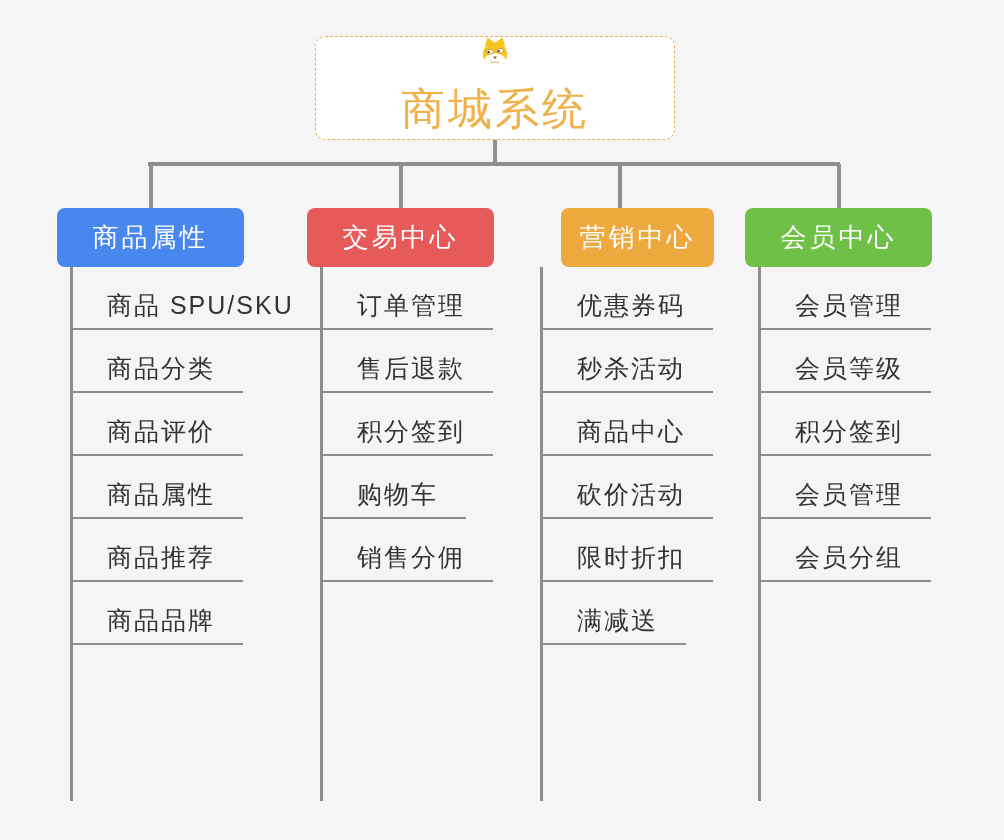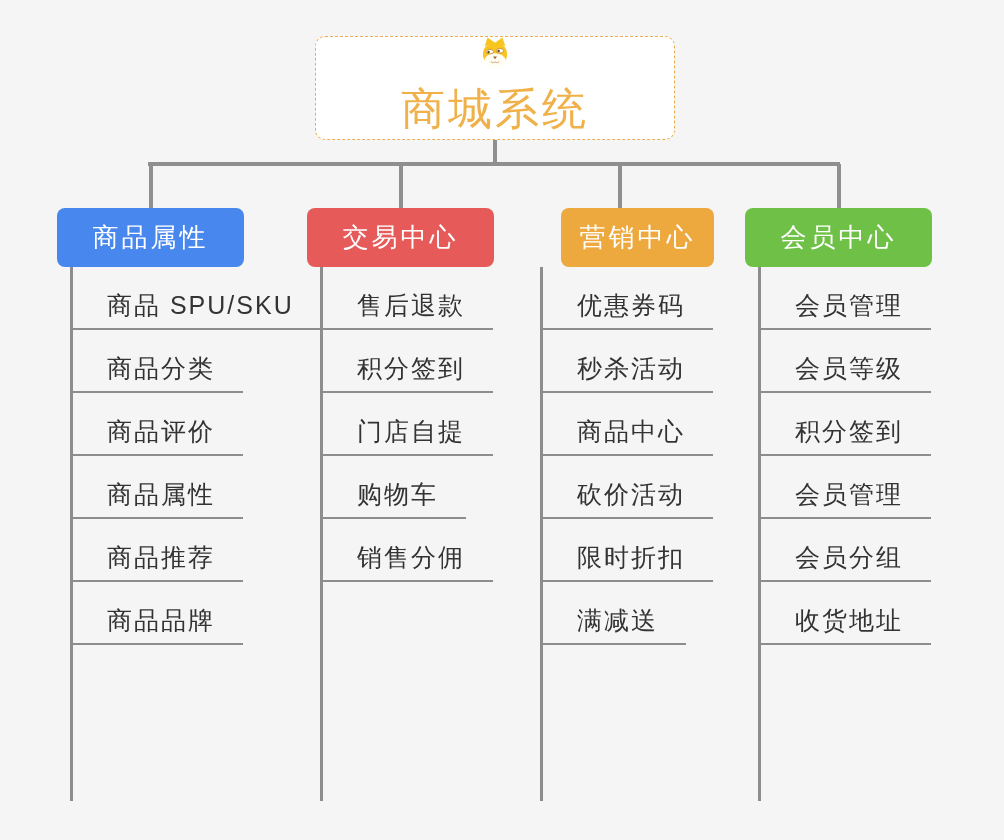--- a/index.html
+++ b/index.html
@@ -93,27 +93,27 @@
     </div>
   </div>
 
   <div class="branch" style="left:307px">
     <div class="topic" style="background: rgb(230, 90, 90);">
       <span>交易中心</span>
     </div>
     <div class="vline"></div>
     <div class="rows">
       <div class="row">
+          <span class="leaf">订单管理</span>
+        </div>
+      <div class="row">
           <span class="leaf">售后退款</span>
         </div>
       <div class="row">
           <span class="leaf">积分签到</span>
-        </div>
-      <div class="row">
-          <span class="leaf">门店自提</span>
         </div>
       <div class="row">
           <span class="leaf">购物车</span>
         </div>
       <div class="row">
           <span class="leaf">销售分佣</span>
         </div>
     </div>
   </div>
 
@@ -158,19 +158,16 @@
         </div>
       <div class="row">
           <span class="leaf">积分签到</span>
         </div>
       <div class="row">
           <span class="leaf">会员管理</span>
         </div>
       <div class="row">
           <span class="leaf">会员分组</span>
         </div>
-      <div class="row">
-          <span class="leaf">收货地址</span>
-        </div>
     </div>
   </div>
 
 </div>
 
 </body></html>

